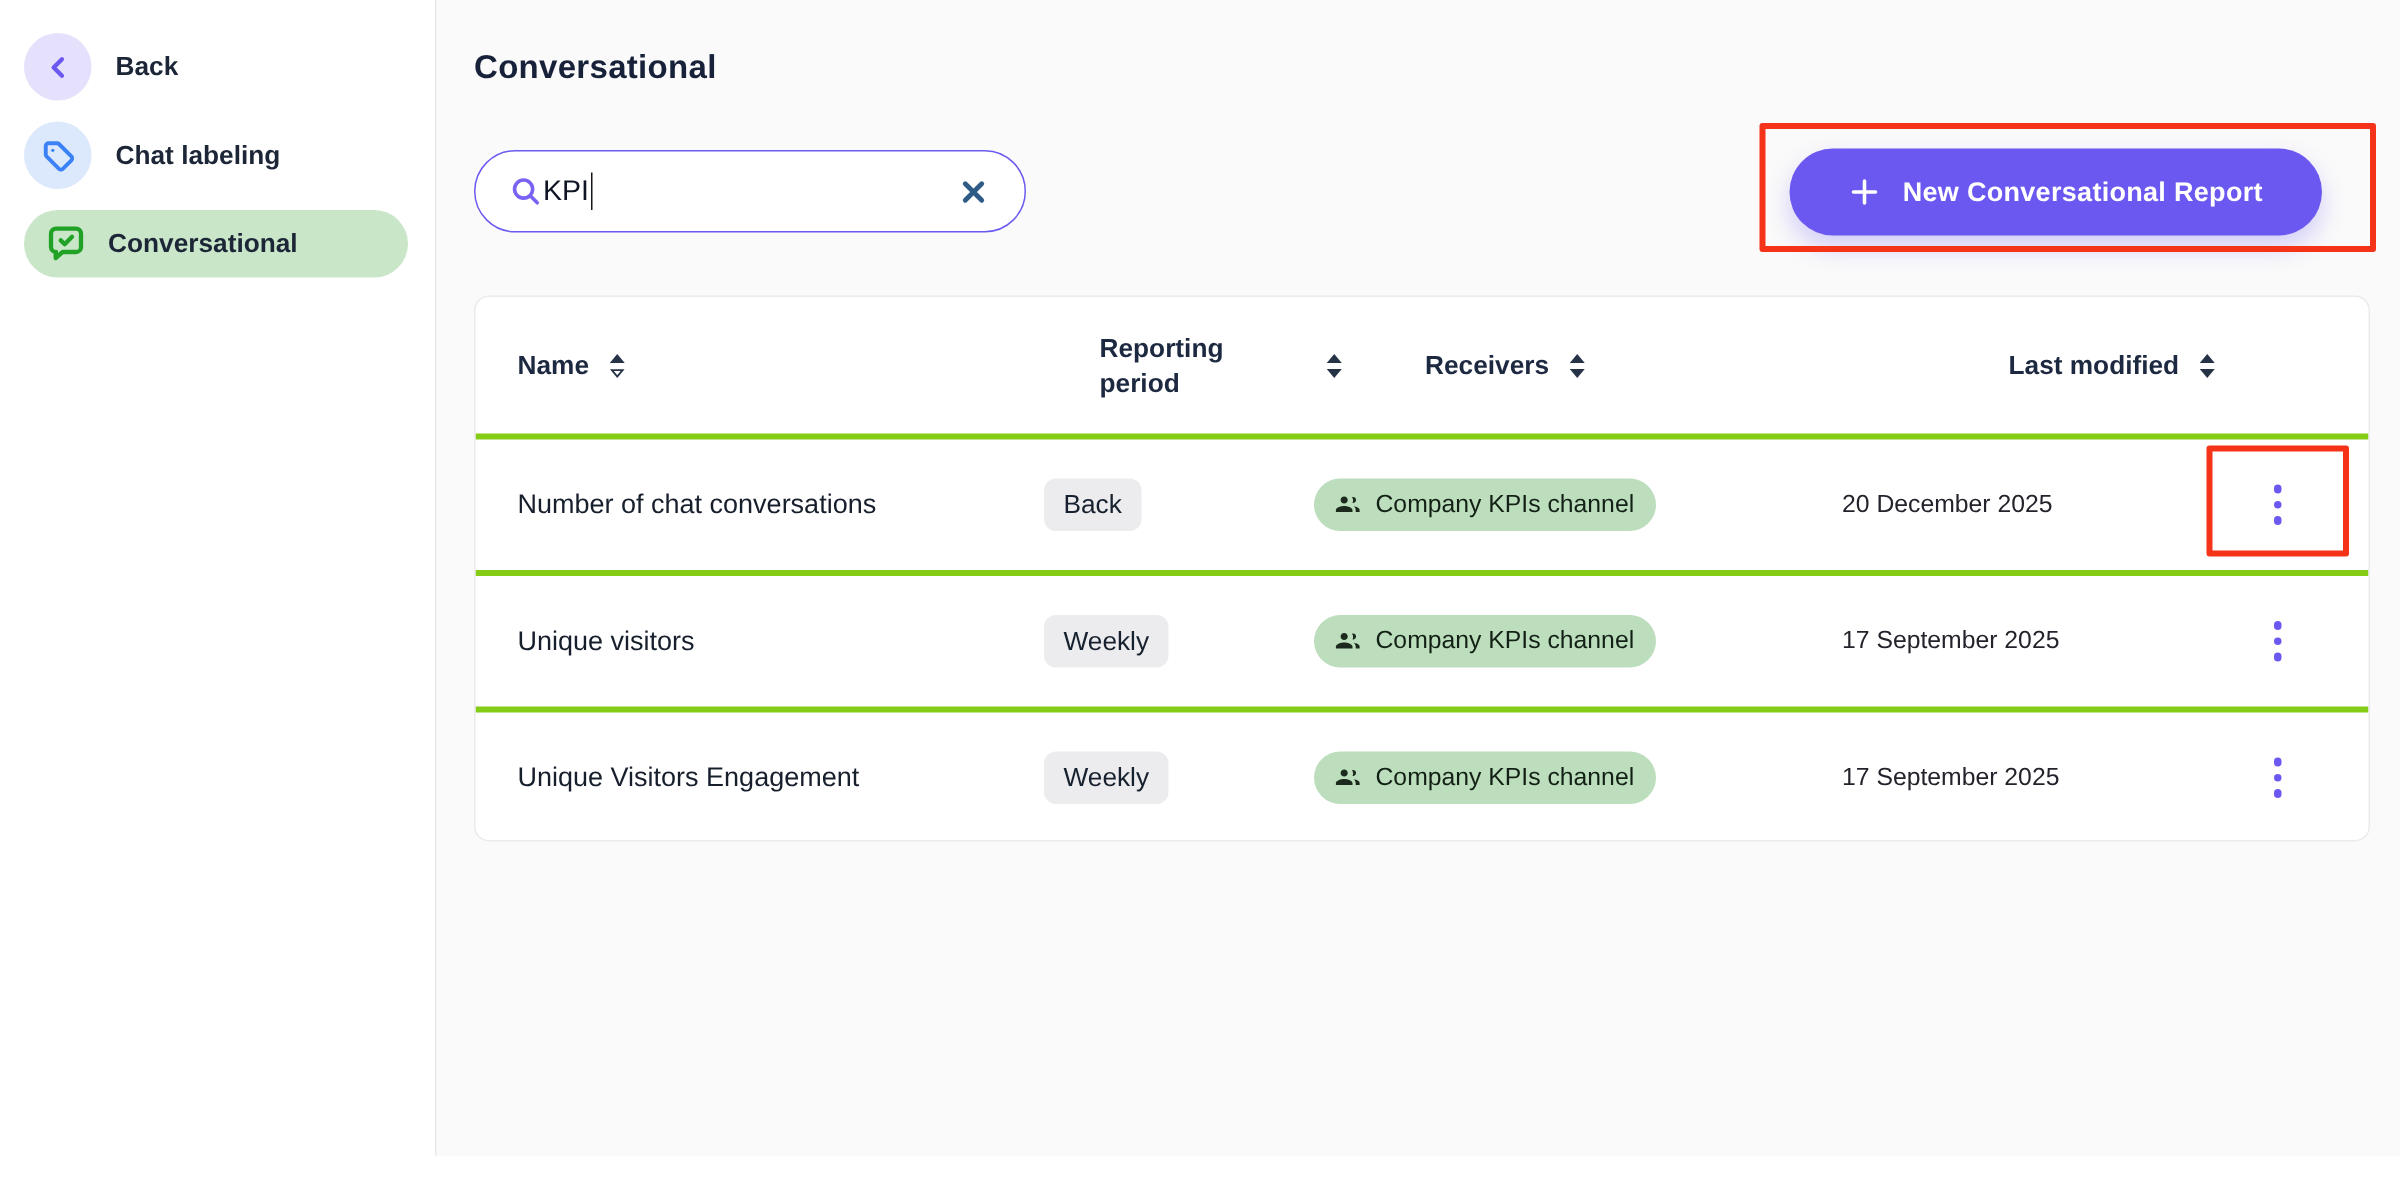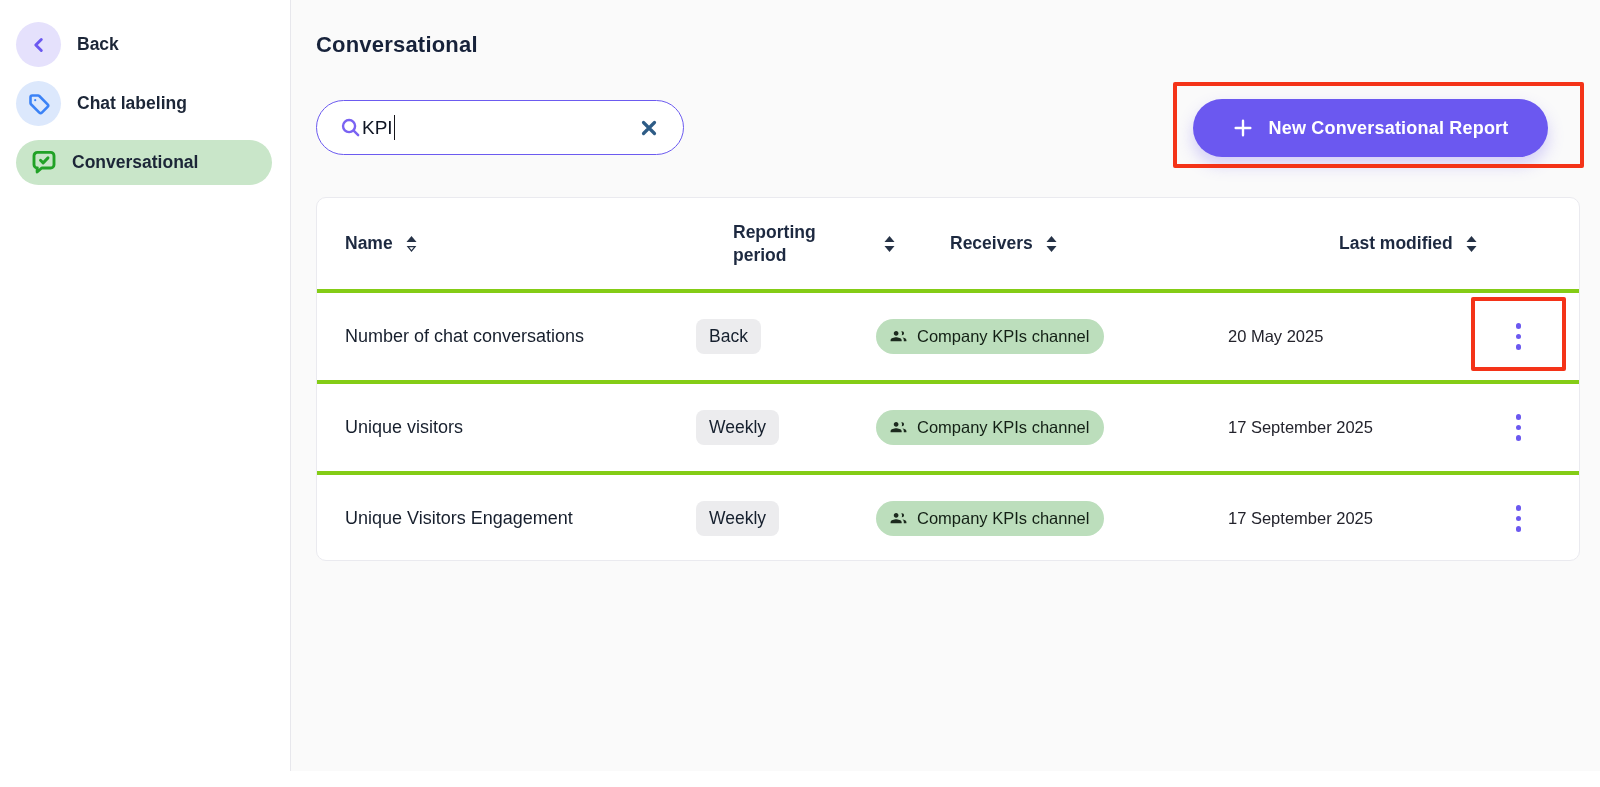--- a/index.html
+++ b/index.html
@@ -233,21 +233,21 @@
     <div class="cell-name row-name">Number of chat conversations</div>
     <div><span class="period-badge">Back</span></div>
     <div>
       <span class="receiver-chip">
         <svg width="19" height="19" viewBox="0 0 24 24" fill="#1c2a1e">
             <path d="M9 11c1.7 0 3-1.3 3-3S10.7 5 9 5 6 6.3 6 8s1.3 3 3 3zm7.5-.5c1.4 0 2.5-1.1 2.5-2.5S17.9 5.5 16.5 5.5c-.3 0-.6.1-.9.2.6.8.9 1.7.9 2.8 0 .7-.2 1.4-.5 2h1.5zM9 13c-2.3 0-7 1.2-7 3.5V18h14v-1.5c0-2.3-4.7-3.5-7-3.5zm8 .3c1 .8 1.7 1.8 1.7 3.2V18H22v-1.5c0-1.9-2.7-2.9-5-3.2z"></path>
           </svg>
         <span>Company KPIs channel</span>
       </span>
     </div>
-    <div class="date-cell">20 May 2025</div>
+    <div class="date-cell">20 December 2025</div>
     <div class="kebab-cell">
       <button class="kebab-btn" aria-label="row actions">
         <span></span>
           <span></span>
           <span></span>
       </button>
     </div>
   </div>
 
   <div class="trow">

